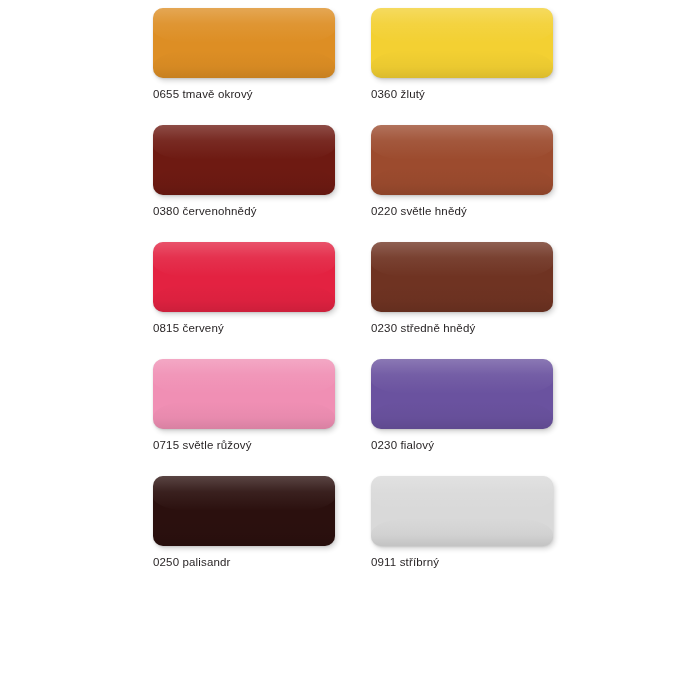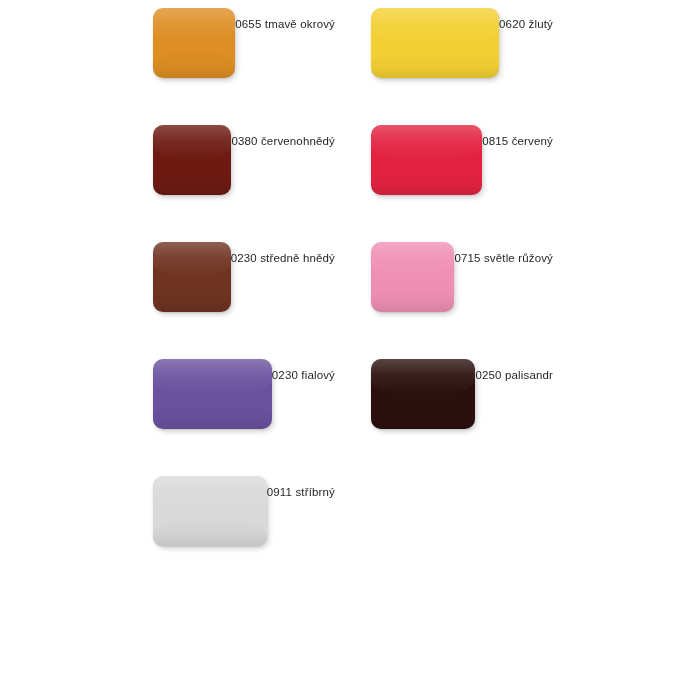--- a/index.html
+++ b/index.html
@@ -24,21 +24,21 @@
     display: grid;
     grid-template-columns: 182px 182px;
     column-gap: 36px;
     row-gap: 0;
     margin-left: 153px;
   }
 
   .swatch-cell {
     height: 117px;
     display: flex;
-    flex-direction: row;
+    flex-direction: column;
     align-items: flex-start;
   }
 
   .swatch-chip {
     width: 182px;
     height: 70px;
     border-radius: 10px;
     position: relative;
     box-shadow:
       2px 3px 5px rgba(0,0,0,0.16),
@@ -86,25 +86,29 @@
 <body>
 
 <div id="swatch-palette">
   <div class="palette-grid">
       <div class="swatch-cell">
         <div class="swatch-chip" style="background: rgb(221, 142, 36);"></div>
         <div class="swatch-label">0655 tmavě okrový</div>
       </div>
       <div class="swatch-cell">
         <div class="swatch-chip" style="background: rgb(243, 208, 50);"></div>
-        <div class="swatch-label">0620 žlutý</div>
+        <div class="swatch-label">0360 žlutý</div>
       </div>
       <div class="swatch-cell">
         <div class="swatch-chip" style="background: rgb(110, 26, 18);"></div>
         <div class="swatch-label">0380 červenohnědý</div>
+      </div>
+      <div class="swatch-cell">
+        <div class="swatch-chip" style="background: rgb(156, 75, 46);"></div>
+        <div class="swatch-label">0220 světle hnědý</div>
       </div>
       <div class="swatch-cell">
         <div class="swatch-chip" style="background: rgb(227, 34, 65);"></div>
         <div class="swatch-label">0815 červený</div>
       </div>
       <div class="swatch-cell">
         <div class="swatch-chip" style="background: rgb(111, 51, 34);"></div>
         <div class="swatch-label">0230 středně hnědý</div>
       </div>
       <div class="swatch-cell">

